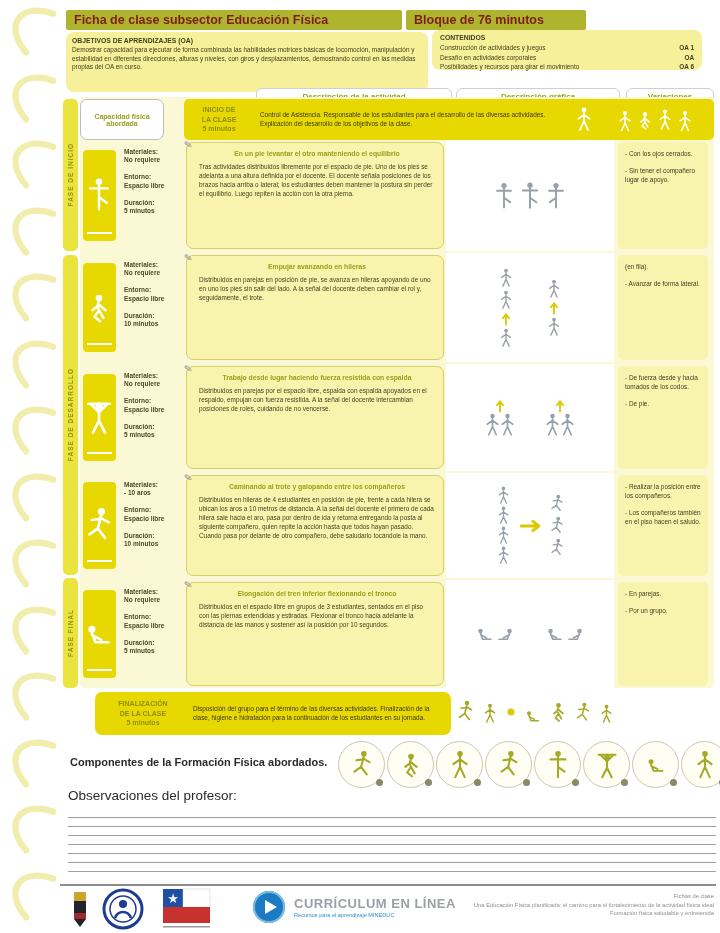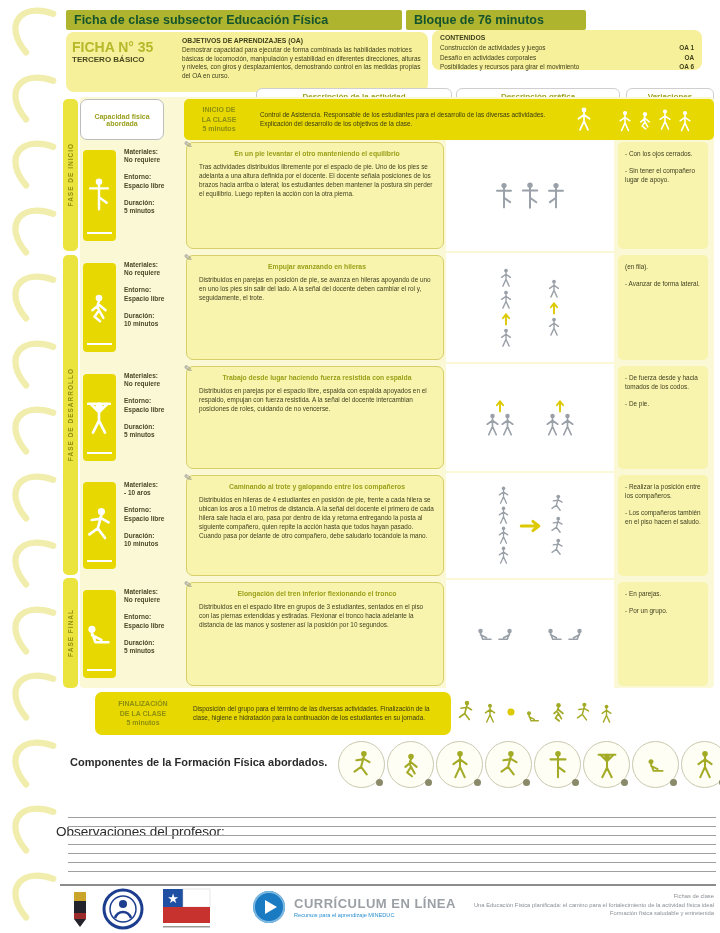--- a/index.html
+++ b/index.html
@@ -3,21 +3,21 @@
 <meta charset="utf-8">
 <style>
   html,body{margin:0;padding:0;}
   body{width:720px;height:933px;background:#ffffff;font-family:"Liberation Sans",sans-serif;position:relative;overflow:hidden;}
   .abs{position:absolute;}
 
   
   .spiral{left:0;top:0;width:62px;height:933px;display:flex;flex-direction:column;justify-content:space-between;padding:4px 0;box-sizing:border-box;}
 
   
-  .hbar{background:#aeb42e;color:#14532d;font-weight:bold;font-size:12.5px;height:20px;line-height:20px;padding:0 8px;box-sizing:border-box;border-radius:2px;}
+  .hbar{background:#aeb42e;color:#7f1d1d;font-weight:bold;font-size:12.5px;height:20px;line-height:20px;padding:0 8px;box-sizing:border-box;border-radius:2px;}
 
   
   .panel{background:#f6f09a;border-radius:8px;}
   .ficha-no{color:#b5b92a;font-weight:bold;font-size:14px;line-height:1.05;}
   .grade{color:#4a4a20;font-weight:bold;font-size:8px;}
   .obj-head{color:#3f3f1c;font-weight:bold;font-size:6.8px;margin-bottom:2px;}
   .obj-text{color:#3f3f1c;font-size:6.4px;line-height:1.35;}
   .cont-head{color:#3f3f1c;font-weight:bold;font-size:6.8px;margin-bottom:2px;}
   .cont-row{display:flex;justify-content:space-between;font-size:6.4px;color:#3f3f1c;line-height:1.5;}
   .cont-code{font-weight:bold;}
@@ -156,24 +156,20 @@
     </svg>
   <svg class="fig" width="58" height="60" viewBox="0 0 58 62">
       <path d="M54 10 C20 -2 2 22 26 50" stroke="#f1edad" stroke-width="6.5" fill="none" stroke-linecap="round"></path>
     </svg>
 </div>
 
 <div class="abs hbar" style="left:66px;top:10px;width:336px;">Ficha de clase subsector Educación Física</div>
 <div class="abs hbar" style="left:406px;top:10px;width:180px;">Bloque de 76 minutos</div>
 
 <div class="abs panel" style="left:66px;top:32px;width:362px;height:60px;display:flex;padding:5px 6px;box-sizing:border-box;">
-  <div style="width:110px;padding-top:3px;">
-    <div class="ficha-no">FICHA N° 35</div>
-    <div class="grade">TERCERO BÁSICO</div>
-  </div>
   <div style="flex:1;">
     <div class="obj-head">OBJETIVOS DE APRENDIZAJES (OA)</div>
     <div class="obj-text">Demostrar capacidad para ejecutar de forma combinada las habilidades motrices básicas de locomoción, manipulación y estabilidad en diferentes direcciones, alturas y niveles, con giros y desplazamientos, demostrando control en las medidas propias del OA en curso.</div>
   </div>
 </div>
 
 <div class="abs panel" style="left:432px;top:30px;width:270px;height:40px;padding:4px 8px;box-sizing:border-box;">
   <div class="cont-head">CONTENIDOS</div>
   <div class="cont-row">
     <span>Construcción de actividades y juegos</span>
@@ -575,21 +571,21 @@
       <span class="comp-dot"></span>
     </div>
   <div class="comp-circle">
       <svg class="fig" width="20" height="30" viewBox="0 0 20 32">
         <use href="#fg-stand"></use>
       </svg>
       <span class="comp-dot"></span>
     </div>
 </div>
 
-<div class="abs obs-label" style="left:56px;top:788px;margin-top:36px;">Observaciones del profesor:</div>
+<div class="abs obs-label" style="left:68px;top:788px;">Observaciones del profesor:</div>
 <div class="abs obs-line" style="left:68px;top:817px;width:648px;"></div>
 <div class="abs obs-line" style="left:68px;top:826px;width:648px;"></div>
 <div class="abs obs-line" style="left:68px;top:835px;width:648px;"></div>
 <div class="abs obs-line" style="left:68px;top:844px;width:648px;"></div>
 <div class="abs obs-line" style="left:68px;top:853px;width:648px;"></div>
 <div class="abs obs-line" style="left:68px;top:862px;width:648px;"></div>
 <div class="abs obs-line" style="left:68px;top:871px;width:648px;"></div>
 
 <div class="abs footer-divider" style="left:60px;top:884px;width:656px;"></div>
 

